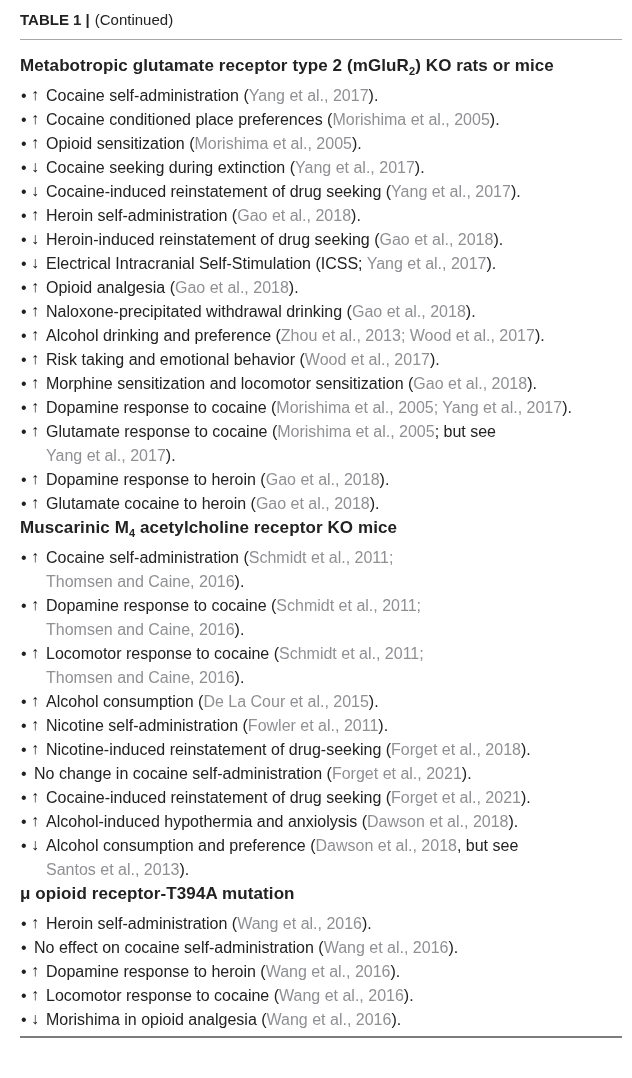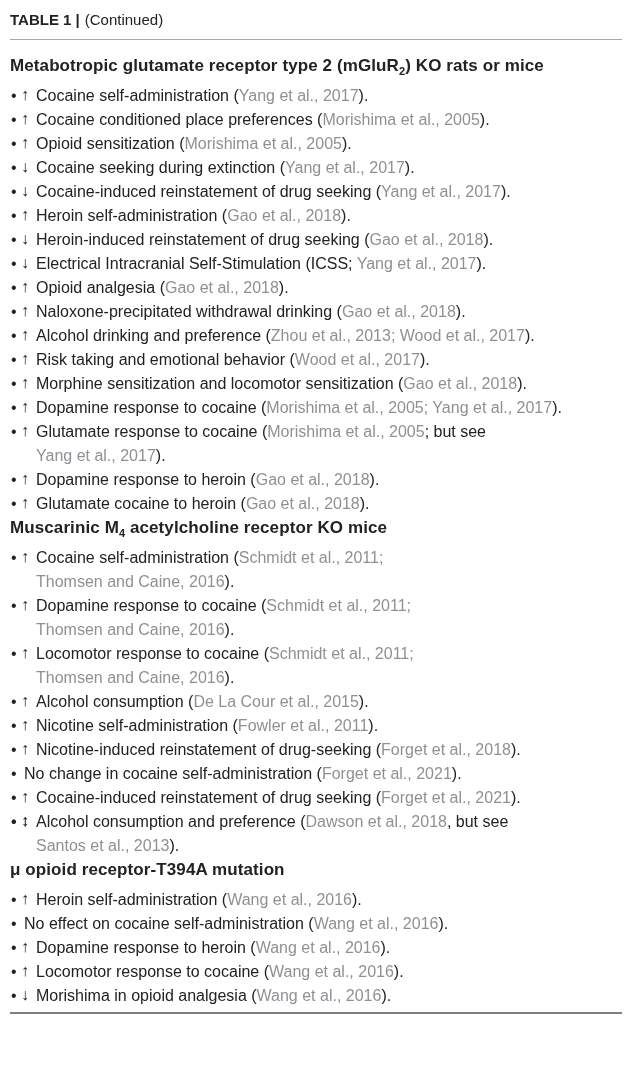--- a/index.html
+++ b/index.html
@@ -5,21 +5,21 @@
   :root{
     --text:#222222;
     --citation:#8f9093;
     --rule-top:#a8a8a8;
     --rule-bottom:#7d7d7d;
     --bg:#ffffff;
   }
   html,body{margin:0;padding:0;background:var(--bg);}
   .page{
     width:632px;height:1078px;box-sizing:border-box;
-    padding:10px 10px 0 10px;background:var(--bg);overflow:hidden;
+    padding:10px 10px 0 20px;background:var(--bg);overflow:hidden;
     font-family:"Liberation Sans","DejaVu Sans",sans-serif;
     color:var(--text);
     -webkit-font-smoothing:antialiased;
   }
   .table-title{font-size:15px;line-height:20px;color:var(--text);}
   .table-title .bold{font-weight:bold;}
   .table-title .cont{margin-left:5px;}
   .rule-top{border:none;border-top:1px solid var(--rule-top);margin:9px 0 14px 0;}
   .rule-bottom{border:none;border-top:2px solid var(--rule-bottom);margin:4px 0 0 0;}
   .section-heading{
@@ -65,21 +65,21 @@
       <div class="item"><span class="bullet">•</span><span class="arrow">↑</span><span><span>Glutamate cocaine to heroin (</span><span class="citation">Gao et al., 2018</span><span>).</span></span></div>
       <div class="section-heading"><span>Muscarinic M</span><sub>4</sub><span> acetylcholine receptor KO mice</span></div>
       <div class="item"><span class="bullet">•</span><span class="arrow">↑</span><span><span>Cocaine self-administration (</span><span class="citation">Schmidt et al., 2011;</span><br><span class="citation">Thomsen and Caine, 2016</span><span>).</span></span></div>
       <div class="item"><span class="bullet">•</span><span class="arrow">↑</span><span><span>Dopamine response to cocaine (</span><span class="citation">Schmidt et al., 2011;</span><br><span class="citation">Thomsen and Caine, 2016</span><span>).</span></span></div>
       <div class="item"><span class="bullet">•</span><span class="arrow">↑</span><span><span>Locomotor response to cocaine (</span><span class="citation">Schmidt et al., 2011;</span><br><span class="citation">Thomsen and Caine, 2016</span><span>).</span></span></div>
       <div class="item"><span class="bullet">•</span><span class="arrow">↑</span><span><span>Alcohol consumption (</span><span class="citation">De La Cour et al., 2015</span><span>).</span></span></div>
       <div class="item"><span class="bullet">•</span><span class="arrow">↑</span><span><span>Nicotine self-administration (</span><span class="citation">Fowler et al., 2011</span><span>).</span></span></div>
       <div class="item"><span class="bullet">•</span><span class="arrow">↑</span><span><span>Nicotine-induced reinstatement of drug-seeking (</span><span class="citation">Forget et al., 2018</span><span>).</span></span></div>
       <div class="item no-arrow"><span class="bullet">•</span><span><span>No change in cocaine self-administration (</span><span class="citation">Forget et al., 2021</span><span>).</span></span></div>
       <div class="item"><span class="bullet">•</span><span class="arrow">↑</span><span><span>Cocaine-induced reinstatement of drug seeking (</span><span class="citation">Forget et al., 2021</span><span>).</span></span></div>
-      <div class="item"><span class="bullet">•</span><span class="arrow">↑</span></div>
+      <div class="item"><span class="bullet">•</span><span class="arrow">↑</span><span><span>Alcohol-induced hypothermia and anxiolysis (</span><span class="citation">Dawson et al., 2018</span><span>).</span></span></div>
       <div class="item"><span class="bullet">•</span><span class="arrow">↓</span><span><span>Alcohol consumption and preference (</span><span class="citation">Dawson et al., 2018</span><span>, but see</span><br><span class="citation">Santos et al., 2013</span><span>).</span></span></div>
       <div class="section-heading"><span>μ opioid receptor-T394A mutation</span></div>
       <div class="item"><span class="bullet">•</span><span class="arrow">↑</span><span><span>Heroin self-administration (</span><span class="citation">Wang et al., 2016</span><span>).</span></span></div>
       <div class="item no-arrow"><span class="bullet">•</span><span><span>No effect on cocaine self-administration (</span><span class="citation">Wang et al., 2016</span><span>).</span></span></div>
       <div class="item"><span class="bullet">•</span><span class="arrow">↑</span><span><span>Dopamine response to heroin (</span><span class="citation">Wang et al., 2016</span><span>).</span></span></div>
       <div class="item"><span class="bullet">•</span><span class="arrow">↑</span><span><span>Locomotor response to cocaine (</span><span class="citation">Wang et al., 2016</span><span>).</span></span></div>
       <div class="item"><span class="bullet">•</span><span class="arrow">↓</span><span><span>Morishima in opioid analgesia (</span><span class="citation">Wang et al., 2016</span><span>).</span></span></div>
     </div>
   <hr class="rule-bottom">
 </div>

